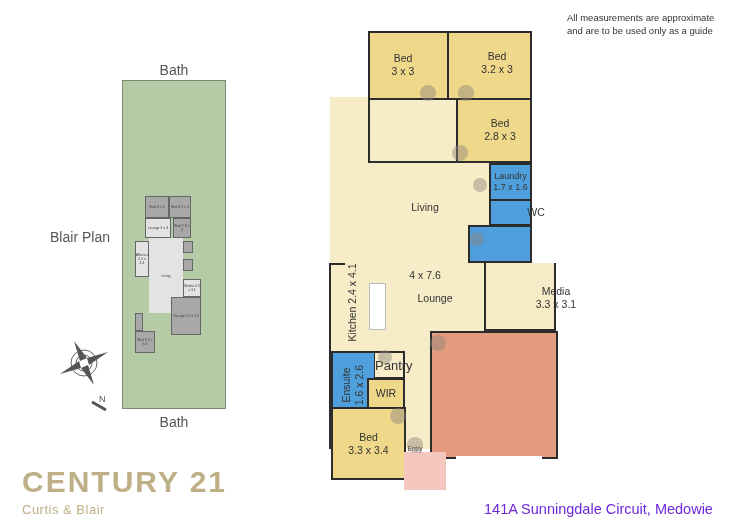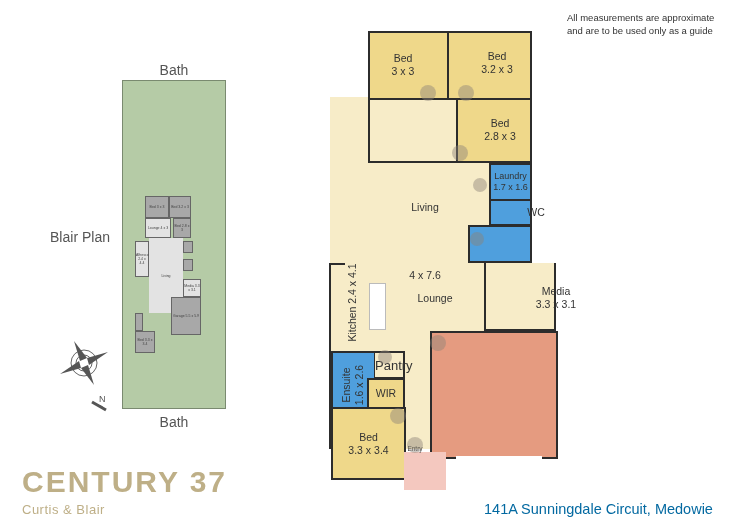--- a/index.html
+++ b/index.html
@@ -15,21 +15,21 @@
   .room{position:absolute;box-sizing:border-box;border:2px solid #2c2c2c;}
   .bed{background:#efd88a;}
   .living{background:#f7ecc8;}
   .wet{background:#4f9fdd;}
   .garage{background:#e59b80;}
   .alfresco{background:#f4c8bf;}
   .lbl{position:absolute;text-align:center;font-size:10.5px;line-height:13px;color:#333;white-space:pre-line;}
   .door{position:absolute;border-radius:50%;background:rgba(140,130,120,.45);}
   .logo-main{left:22px;top:465px;font-size:30px;font-weight:bold;letter-spacing:2px;color:#beaf87;}
   .logo-sub{left:22px;top:502px;font-size:13px;letter-spacing:0.5px;color:#beaf87;}
-  .address{left:484px;top:501px;font-size:14.5px;color:#0369a1;}
+  .address{left:484px;top:501px;font-size:14.5px;color:#6d28d9;}
 </style>
 </head>
 <body>
 
 <div class="abs disclaimer" style="white-space:pre-line;">All measurements are approximate
 and are to be used only as a guide</div>
 
 <div class="abs site-label" style="left:122px;top:62px;width:104px;">Bath</div>
 <div class="abs site-label" style="left:40px;top:229px;width:80px;">Blair Plan</div>
 <div class="abs site-label" style="left:122px;top:414px;width:104px;">Bath</div>
@@ -154,16 +154,16 @@
   <div class="door" style="left:458px;top:85px;width:16px;height:16px;"></div>
   <div class="door" style="left:452px;top:145px;width:16px;height:16px;"></div>
   <div class="door" style="left:473px;top:178px;width:14px;height:14px;"></div>
   <div class="door" style="left:470px;top:232px;width:14px;height:14px;"></div>
   <div class="door" style="left:430px;top:335px;width:16px;height:16px;"></div>
   <div class="door" style="left:378px;top:350px;width:14px;height:14px;"></div>
   <div class="door" style="left:390px;top:408px;width:16px;height:16px;"></div>
   <div class="door" style="left:407px;top:437px;width:16px;height:16px;"></div>
 </div>
 
-<div class="abs logo-main">CENTURY 37</div>
+<div class="abs logo-main">CENTURY 21</div>
 <div class="abs logo-sub">Curtis &amp; Blair</div>
 
 <div class="abs address">141A Sunningdale Circuit, Medowie</div>
 
 </body></html>

